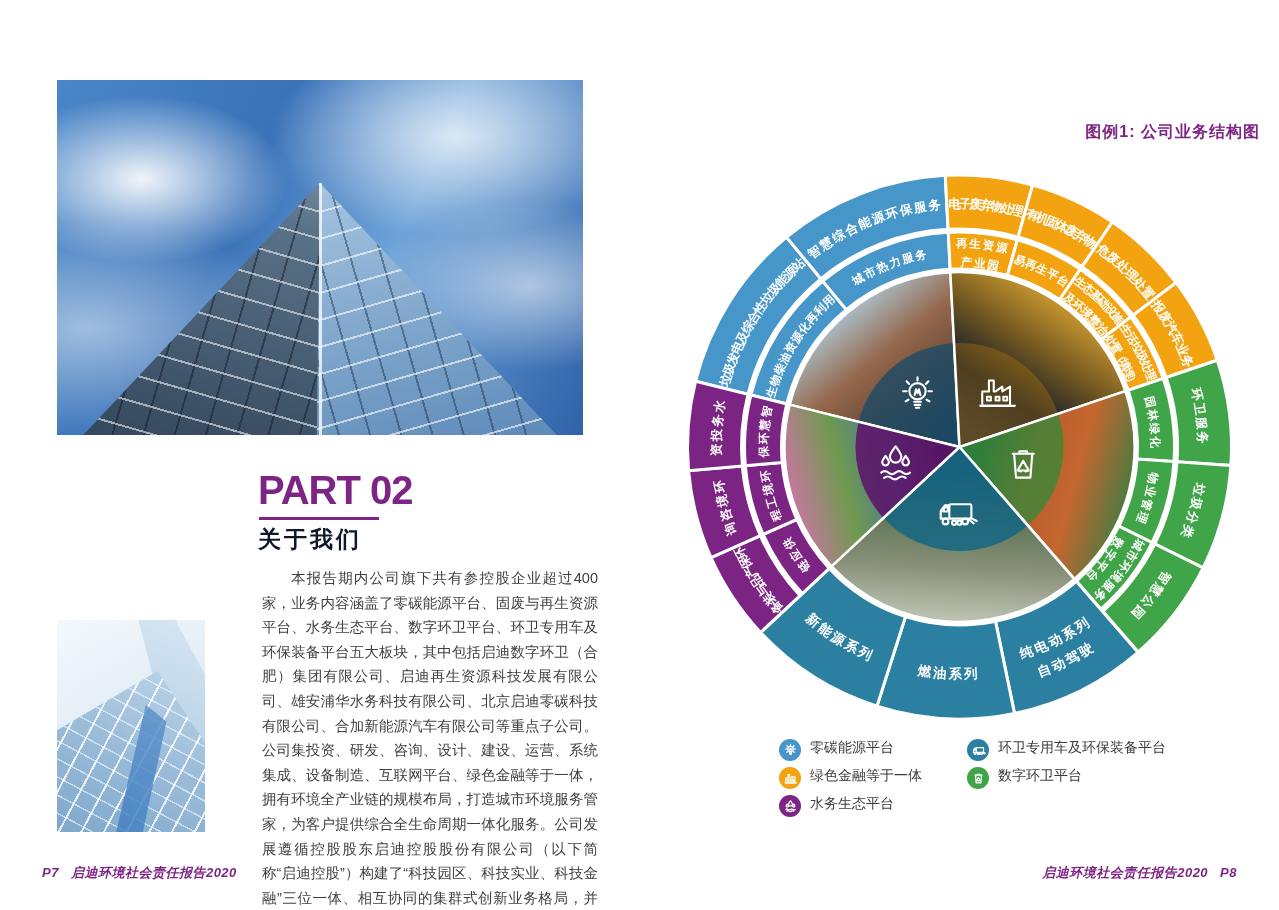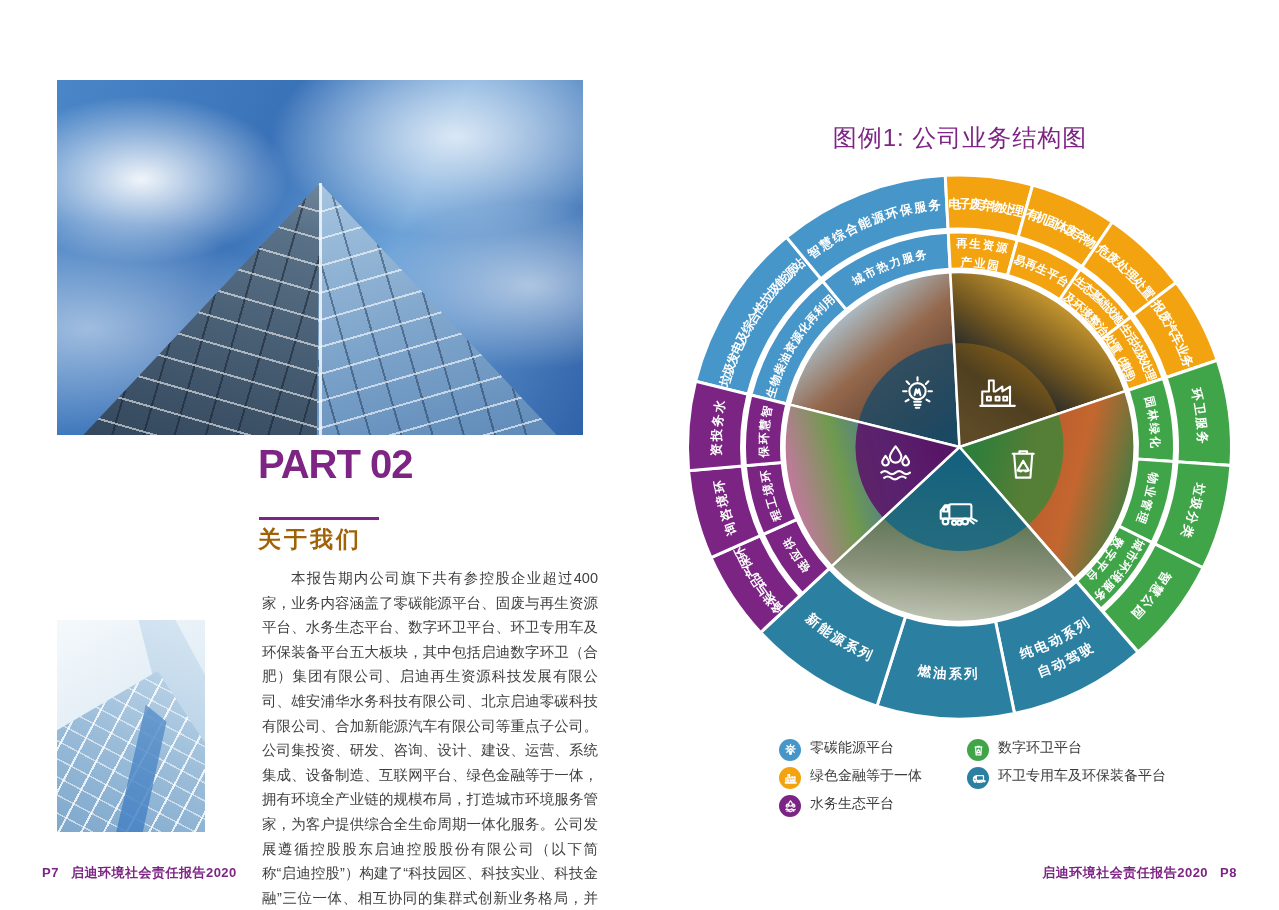--- a/index.html
+++ b/index.html
@@ -33,28 +33,28 @@
     background:
       repeating-linear-gradient(-16deg, rgba(255,255,255,.6) 0 2px, rgba(255,255,255,0) 2px 26px),
       repeating-linear-gradient(74deg, rgba(25,45,75,.45) 0 2px, rgba(0,0,0,0) 2px 30px),
       linear-gradient(165deg,#dce8f2 0%,#9fc0dd 40%,#5d89b8 100%);
   }
   .bldg-edge{
     position:absolute;left:calc(50% - 1px);top:29%;height:71%;width:2.5px;
     background:rgba(242,247,252,.85);
   }
   .part-label{
-    position:absolute;left:258px;top:444px;color:#7D2484;
+    position:absolute;left:258px;top:470px;color:#7D2484;
     font-size:40px;font-weight:800;letter-spacing:-1px;font-stretch:condensed;line-height:1;
   }
   .part-underline{
     position:absolute;left:259px;top:517px;width:120px;height:3px;background:#7D2484;
   }
   .section-title{
-    position:absolute;left:258px;top:524px;color:#a16207;
+    position:absolute;left:258px;top:524px;color:#0f172a;
     font-size:23px;font-weight:600;letter-spacing:3px;
   }
   .body-text{
     position:absolute;left:262px;top:566px;width:336px;
     font-size:14.5px;line-height:24.6px;color:#3f3f3f;
     text-align:justify;text-indent:2em;
   }
   .photo-small{
     position:absolute;left:57px;top:620px;width:148px;height:212px;overflow:hidden;
     background:linear-gradient(150deg,#f5f9fc 0%,#e2edf5 45%,#c6daea 100%);
@@ -75,26 +75,26 @@
   .pane3{
     position:absolute;inset:0;
     clip-path:polygon(40% 100%, 60% 40%, 74% 48%, 58% 100%);
     background:linear-gradient(200deg,#6f9fd0 0%,#3f7ec2 100%);opacity:.85;
   }
   .footer{
     position:absolute;top:864px;color:#7D2484;font-size:13px;font-weight:bold;letter-spacing:.5px;
   }
   .footer-left{left:36px;}
   .footer-right{right:36px;text-align:left;}
-  .footer span{margin:11px 6px;}
+  .footer span{margin:11px 6px;font-style:italic;}
 
   
   .fig-title{
-    position:absolute;left:660px;top:122px;width:600px;text-align:center;
-    color:#7D2484;font-size:24px;font-weight:normal;letter-spacing:1px;
+    position:absolute;left:660px;top:122px;width:600px;text-align:right;
+    color:#7D2484;font-size:16px;font-weight:bold;letter-spacing:1px;
   }
   #wheel{position:absolute;left:659px;top:147px;font-family:"Liberation Sans", sans-serif;}
   .legend-col{position:absolute;top:739px;}
   .legend-col.c1{left:779px;}
   .legend-col.c2{left:967px;}
   .legend-item{display:flex;height:28px;gap:9px;}
   .lg-ic{
     width:22px;height:22px;border-radius:50%;flex:0 0 22px;
     display:flex;align-items:center;justify-content:center;
   }
@@ -447,28 +447,28 @@
       <span class="lg-ic" data-name="water-drops-icon" style="background: rgb(124, 36, 131);">
         <svg viewBox="0 0 48 48">
           <use href="#ic-water-drops" width="48" height="48" stroke="#fff" stroke-width="4" fill="none" stroke-linecap="round" stroke-linejoin="round"></use>
         </svg>
       </span>
       <span class="lg-t" data-name="legend-label">水务生态平台</span>
     </div>
   </div>
 <div class="legend-col c2" id="legend-col-2" data-name="legend-column-2">
     <div class="legend-item" data-name="legend-item">
+      <span class="lg-ic" data-name="sweeper-truck-icon" style="background: rgb(43, 127, 160);">
+        <svg viewBox="0 0 48 48">
+          <use href="#ic-sweeper-truck" width="48" height="48" stroke="#fff" stroke-width="4" fill="none" stroke-linecap="round" stroke-linejoin="round"></use>
+        </svg>
+      </span>
+      <span class="lg-t" data-name="legend-label">环卫专用车及环保装备平台</span>
+    </div>
+    <div class="legend-item" data-name="legend-item">
       <span class="lg-ic" data-name="recycle-bin-icon" style="background: rgb(63, 165, 72);">
         <svg viewBox="0 0 48 48">
           <use href="#ic-recycle-bin" width="48" height="48" stroke="#fff" stroke-width="4" fill="none" stroke-linecap="round" stroke-linejoin="round"></use>
         </svg>
       </span>
       <span class="lg-t" data-name="legend-label">数字环卫平台</span>
     </div>
-    <div class="legend-item" data-name="legend-item">
-      <span class="lg-ic" data-name="sweeper-truck-icon" style="background: rgb(43, 127, 160);">
-        <svg viewBox="0 0 48 48">
-          <use href="#ic-sweeper-truck" width="48" height="48" stroke="#fff" stroke-width="4" fill="none" stroke-linecap="round" stroke-linejoin="round"></use>
-        </svg>
-      </span>
-      <span class="lg-t" data-name="legend-label">环卫专用车及环保装备平台</span>
-    </div>
   </div>
 
 </body></html>

